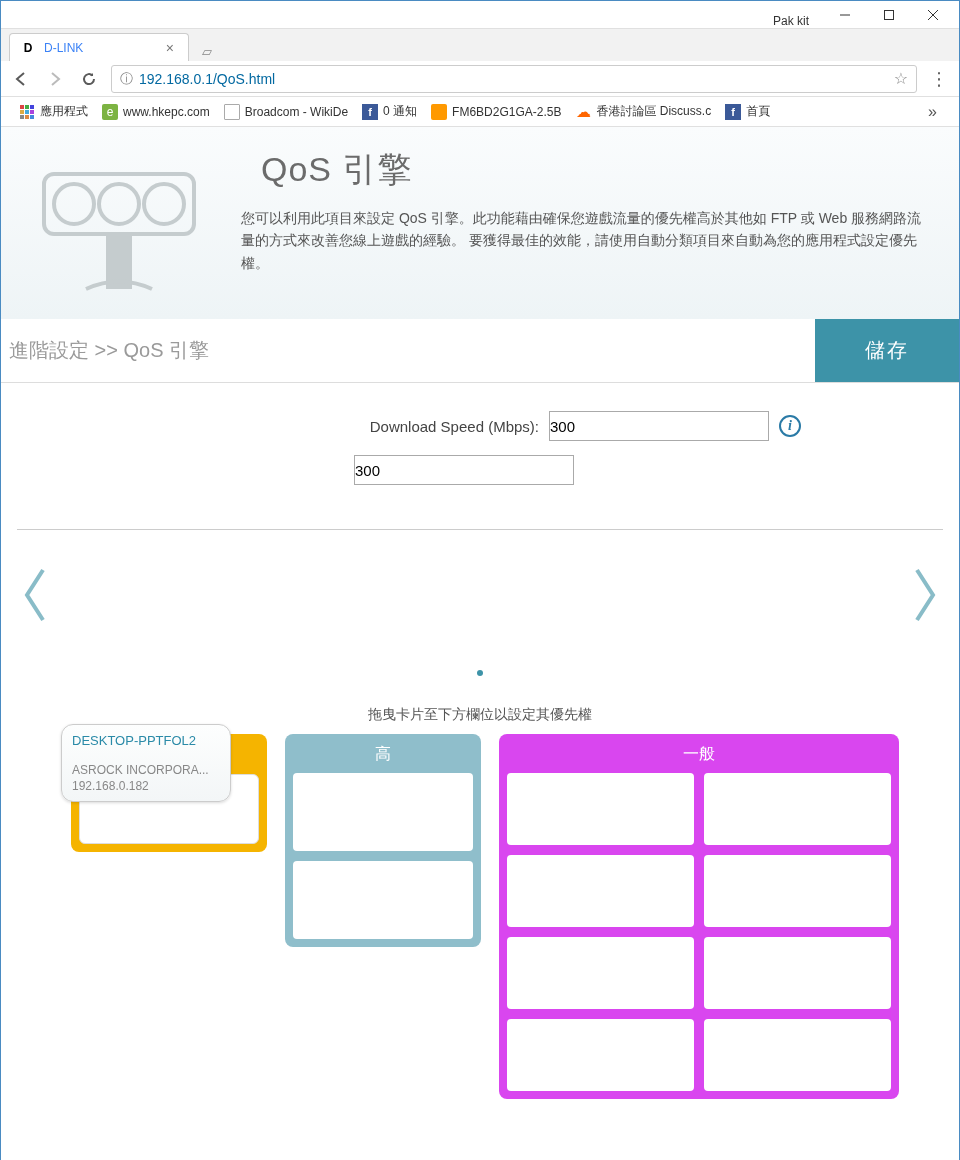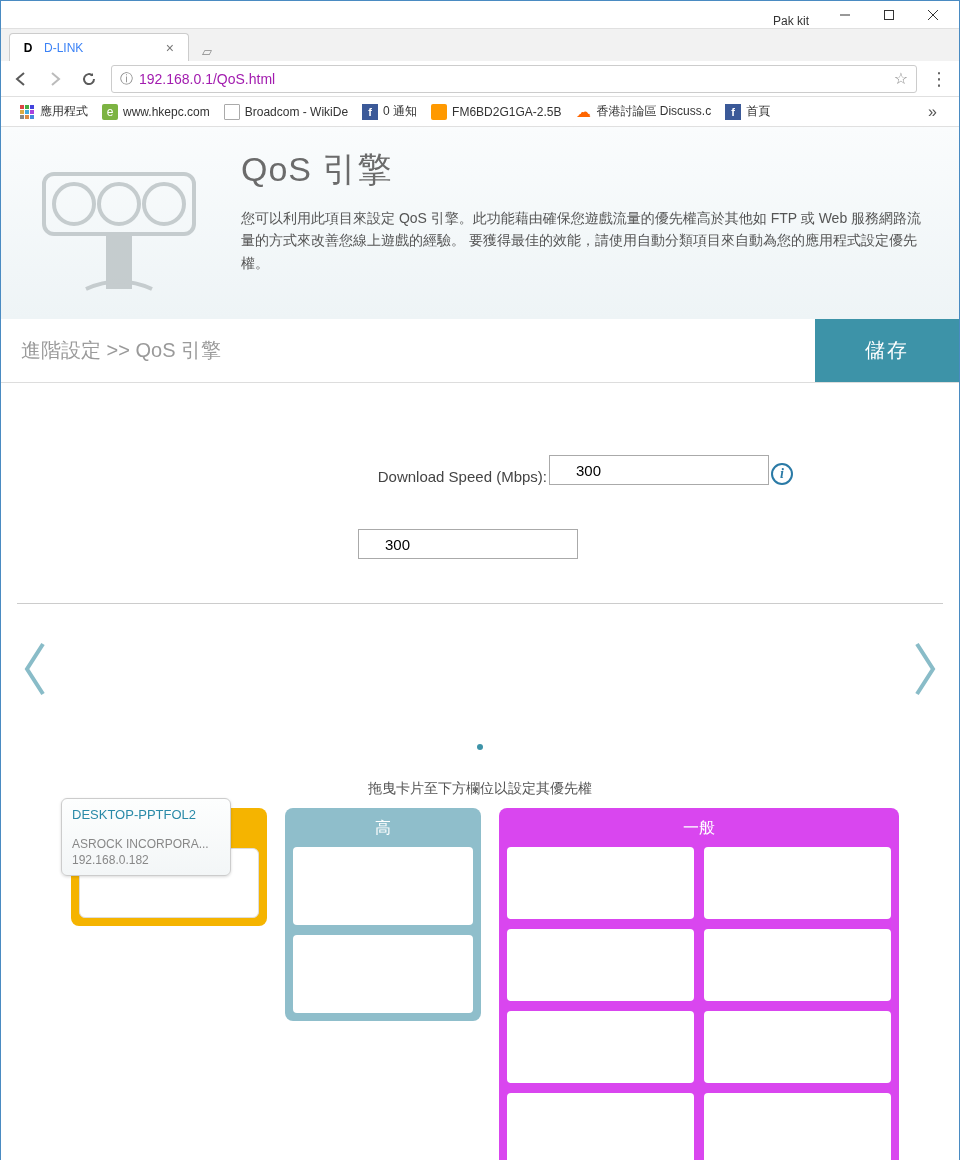--- a/index.html
+++ b/index.html
@@ -18,21 +18,21 @@
   .tab-title { flex: 1; font-size: 12px; color: #3b82f6; }
   .tab-close { font-size: 14px; color: #777; padding: 0 4px; }
   .newtab { width: 24px; height: 20px; margin-left: 6px; color: #888; display:flex; align-items:center; justify-content:center; }
   
   
   .addrbar { height: 36px; display: flex; align-items: center; padding: 0 8px; gap: 10px; border-bottom: 1px solid #e0e0e0; }
   .nav-btn { width: 24px; height: 24px; display: flex; align-items: center; justify-content: center; color: #5a5a5a; font-size: 18px; border-radius: 12px; }
   .nav-btn.disabled { color: #bbb; }
   .omnibox { flex: 1; height: 28px; border: 1px solid #ccc; border-radius: 3px; display: flex; align-items: center; padding: 0 8px; gap: 6px; }
   .omnibox-icon { color: #888; font-size: 13px; }
-  .omnibox-text { flex: 1; font-size: 14px; color: #a21caf; }
+  .omnibox-text { flex: 1; font-size: 14px; color: #0369a1; }
   .star-btn { color: #888; font-size: 16px; }
   .menu-btn { width: 24px; height: 24px; display: flex; align-items:center; justify-content:center; color:#5a5a5a; font-size:18px;}
   
   
   .bookmarks { height: 30px; display: flex; align-items: center; padding: 0 18px; gap: 14px; border-bottom: 1px solid #e0e0e0; font-size: 12px; color: #333; }
   .bm { display: flex; align-items: center; gap: 5px; white-space: nowrap; }
   .bm-icon { width: 16px; height: 16px; display:flex; align-items:center; justify-content:center; font-size:12px; }
   .bm-apps { color:#333; }
   .ico-green { background:#7cb342; color:#fff; border-radius:2px; }
   .ico-page { border:1px solid #aaa; border-radius:1px; }
@@ -45,49 +45,49 @@
   .viewport { height: calc(1160px - 28px - 32px - 36px - 30px); overflow-y: scroll; background:#fff; }
   .viewport::-webkit-scrollbar { width:16px; }
   .viewport::-webkit-scrollbar-track { background:#f1f1f1; }
   .viewport::-webkit-scrollbar-thumb { background:#c1c1c1; }
   
   
   .page { background:#fff; }
   .hero { background: linear-gradient(#fafcfd, #eef4f6); padding: 12px 30px 20px 20px; display:flex; gap:20px; }
   .traffic { width: 200px; height: 160px; display:flex; align-items:center; justify-content:center; }
   .hero-text { flex:1; padding-top: 8px; }
-  .hero h1 { font-size: 34px; font-weight: 300; color: #6b6b6b; margin-bottom: 14px; letter-spacing:1px;}
+  .hero h1 { font-size: 34px; font-weight: 300; color: #6b6b6b; margin-bottom: 14px; letter-spacing:1px;margin-left:20px;}
   .hero p { font-size: 14px; color: #555; line-height: 1.6; }
   
   .subbar { display:flex; align-items:center; justify-content:space-between; border-bottom:1px solid #ddd;}
-  .breadcrumb { font-size: 20px; color: #9a9a9a; padding: 18px 20px; font-weight:300;}
+  .breadcrumb { font-size: 20px; color: #9a9a9a; padding: 18px 8px; font-weight:300;}
   .save-btn { background:#3d93a8; color:#fff; font-size:20px; padding: 18px 50px; font-weight:300; letter-spacing:2px;}
   
   .speed-form { padding: 28px 20px 20px; }
-  .form-row { display:flex; align-items:flex-end; justify-content:center; gap:2px; margin-bottom:14px;margin-top:44px; }
+  .form-row { display:flex; align-items:center; justify-content:center; gap:10px; margin-bottom:14px; }
   .form-label { width: 380px; text-align:right; font-size:15px; color:#444; }
-  .form-input { width: 220px; height: 30px; border:1px solid #aaa; padding:0 26px; font-size:15px; }
+  .form-input { width: 220px; height: 30px; border:1px solid #aaa; padding:0 0; font-size:15px; }
   .info-icon { width:22px; height:22px; border-radius:50%; border:2px solid #2a7aa6; color:#2a7aa6; display:flex; align-items:center; justify-content:center; font-style:italic; font-weight:bold; font-family:serif; font-size:14px;}
   .info-spacer { width:22px; }
   
   .divider { border-top:1px solid #ccc; margin: 10px 16px 20px; }
   
   .clients-title { text-align:center; font-size:16px; color:#555; margin-bottom:20px; }
   .carousel { display:flex; align-items:center; justify-content:space-between; padding: 0 20px; height:100px; }
   .chevron { font-size:48px; color:#89bcc8; font-weight:200; }
   .dot { width:6px; height:6px; background:#3d93a8; border-radius:50%; margin: 20px auto 30px; }
   
   .drag-hint { text-align:center; font-size:14px; color:#555; margin-bottom:10px; }
   
   .priority-area { display:flex; gap:18px; padding:0 60px 40px 70px; align-items:flex-start; }
   
   .client-card { position:relative; }
   .client-bg { background:#f5b400; border-radius:8px; padding:40px 8px 8px; width:196px; }
   .client-slot { background:#fff; border:1px solid #ddd; border-radius:6px; height:70px; }
-  .client-info { position:absolute; top:-10px; left:-10px; width:170px; background:linear-gradient(#fdfefe,#f3f6f7); border:1px solid #ccc; border-radius:6px; padding:8px 10px; box-shadow:0 1px 3px rgba(0,0,0,0.15); z-index:2; }
+  .client-info { position:absolute; top:-10px; left:-10px; width:170px; background:linear-gradient(#fdfefe,#f3f6f7); border:1px solid #ccc; border-radius:12px; padding:8px 10px; box-shadow:0 1px 3px rgba(0,0,0,0.15); z-index:2; }
   .client-name { color:#2a8aa8; font-size:13px; font-weight:500; }
   .client-vendor { color:#888; font-size:12px; margin-top:15px; white-space:nowrap; overflow:hidden; text-overflow:ellipsis;}
   .client-ip { color:#888; font-size:12px; margin-top:2px; }
   
   .pri-box { border-radius:8px; padding:8px; }
   .pri-high { background:#8fbecb; width:196px; }
   .pri-normal { background:#d946ef; flex:1; min-width:380px; }
   .pri-title { text-align:center; color:#fff; font-size:16px; margin:2px 0 8px; }
   .slot { background:#fff; border-radius:4px; height:78px; margin-bottom:10px; }
   .slot:last-child { margin-bottom:0; }

